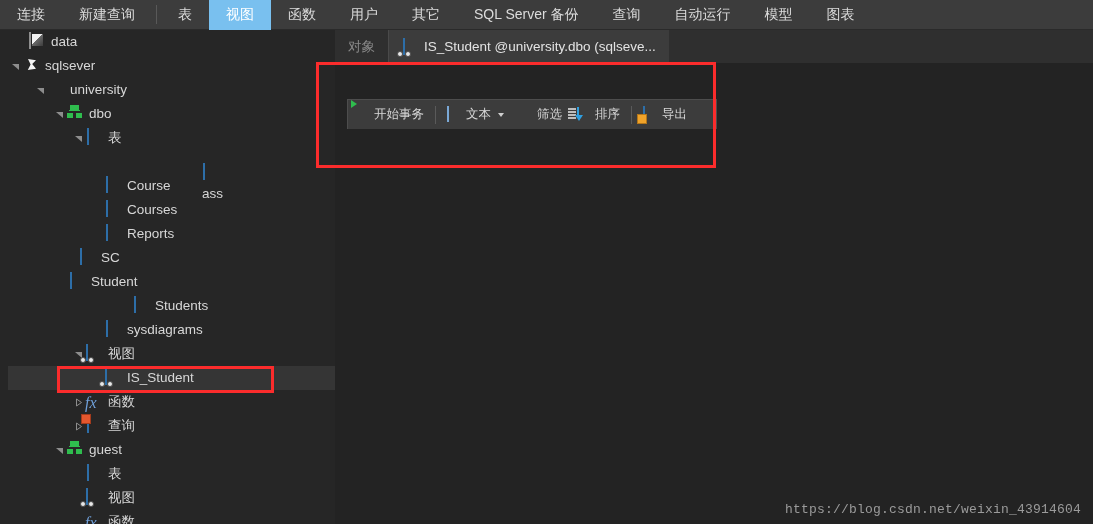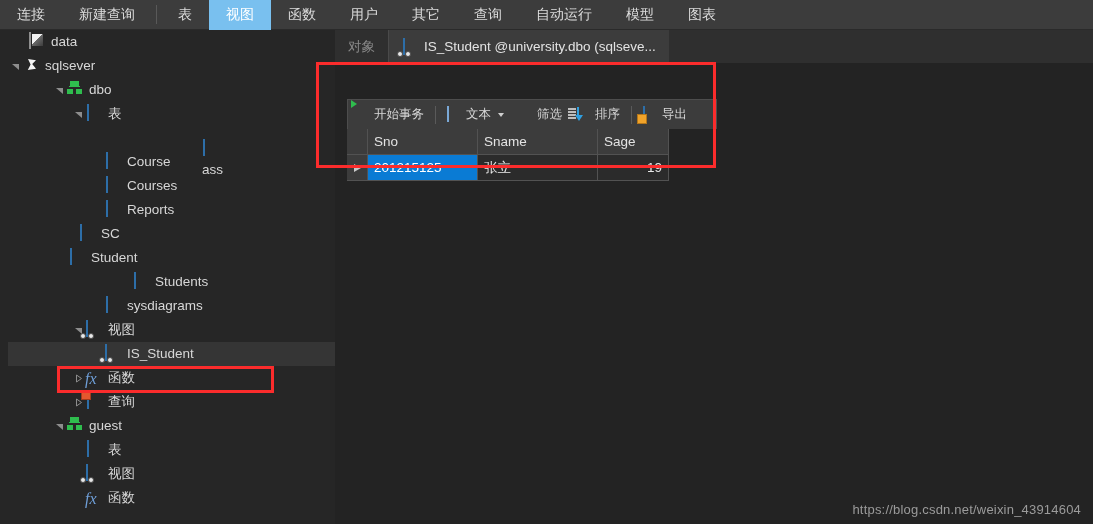--- a/index.html
+++ b/index.html
@@ -257,37 +257,38 @@
   .c-sname { width: 120px; flex: 0 0 120px; }
   .c-sage  { width: 71px;  flex: 0 0 71px; }
 
   
   .redbox { position: absolute; border: 3px solid #fb2c2c; pointer-events: none; }
   #redbox-result { left: 316px; top: 62px; width: 400px; height: 106px; }
   #redbox-tree   { left: 57px;  top: 366px; width: 217px; height: 27px; }
 
   .watermark {
     position: absolute; right: 12px; bottom: 7px;
-    color: #9b9b9b; font-size: 13px; letter-spacing: .2px;
+    color: #9b9b9b; font-size: 13px; letter-spacing: .2px; font-family: Liberation Mono, monospace;
   }
 </style>
 </head>
 <body>
 
 <div id="app">
 
   <div class="menubar" id="menubar">
       <div class="menu-item">连接</div>
       <div class="menu-item">新建查询</div>
       <div class="menu-sep"></div>
       <div class="menu-item">表</div>
       <div class="menu-item active">视图</div>
       <div class="menu-item">函数</div>
       <div class="menu-item">用户</div>
       <div class="menu-item">其它</div>
+      <div class="menu-item">SQL Server 备份</div>
       <div class="menu-item">查询</div>
       <div class="menu-item">自动运行</div>
       <div class="menu-item">模型</div>
       <div class="menu-item">图表</div>
     </div>
 
   <div class="sidebar" id="sidebar">
       <div class="tree-row" style="padding-left: 6px;">
         <span class="arrow"></span>
         <span class="ico"><span class="ico-conn"></span></span>
@@ -295,20 +296,29 @@
       </div>
       <div class="tree-row" style="padding-left: 0;">
         <span class="arrow">
           <svg class="tri-r-svg" width="9" height="9" viewBox="0 0 9 9">
             <path d="M1 2 L8 2 L8 8 Z" fill="#8d8d8d"></path>
           </svg>
         </span>
         <span class="ico"><span class="ico-sqlsrv"></span></span>
         <span class="label">sqlsever</span>
       </div>
+      <div class="tree-row" style="padding-left: 25px;">
+        <span class="arrow">
+          <svg class="tri-r-svg" width="9" height="9" viewBox="0 0 9 9">
+            <path d="M1 2 L8 2 L8 8 Z" fill="#8d8d8d"></path>
+          </svg>
+        </span>
+        <span class="ico"><span class="ico-db"></span></span>
+        <span class="label">university</span>
+      </div>
       <div class="tree-row" style="padding-left: 44px;">
         <span class="arrow">
           <svg class="tri-r-svg" width="9" height="9" viewBox="0 0 9 9">
             <path d="M1 2 L8 2 L8 8 Z" fill="#8d8d8d"></path>
           </svg>
         </span>
         <span class="ico"><span class="ico-schema"><span class="s1"></span><span class="bar"></span><span class="s2"></span><span class="s3"></span></span></span>
         <span class="label">dbo</span>
       </div>
       <div class="tree-row" style="padding-left: 63px;">
@@ -453,38 +463,20 @@
             <span class="tb-ico"><span class="ico-sort"><i></i></span></span>
             <span>排序</span>
           </div>
           <div class="tb-sep"></div>
           <div class="tb-btn">
             <span class="tb-ico"><span class="ico-export"></span></span>
             <span>导出</span>
           </div>
         </div>
 
-      <div class="grid">
-        <div class="grid-row grid-head" id="grid-head">
-            <div class="gutter"></div>
-            <div class="cell c-sno">Sno</div>
-            <div class="cell c-sname">Sname</div>
-            <div class="cell c-sage">Sage</div>
-          </div>
-        <div id="grid-body">
-            <div class="grid-row grid-body">
-              <div class="gutter">
-                <span class="row-arrow"></span>
-              </div>
-              <div class="cell c-sno sel">201215125</div>
-              <div class="cell c-sname">张立</div>
-              <div class="cell c-sage num">19</div>
-            </div>
-          </div>
-      </div>
 
     </div>
   </div>
 
   <div class="redbox" id="redbox-result"></div>
   <div class="redbox" id="redbox-tree"></div>
 
   <div class="watermark">https://blog.csdn.net/weixin_43914604</div>
 
 </div>

